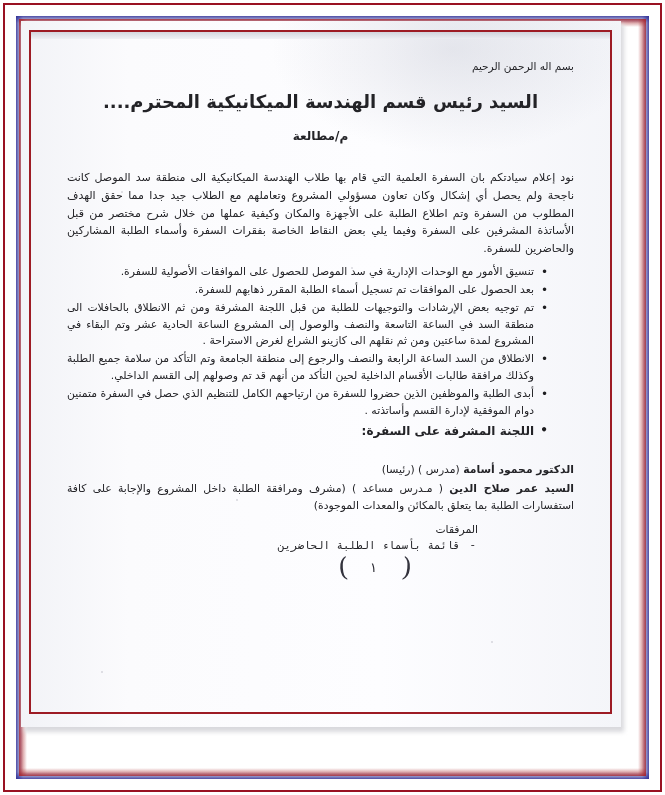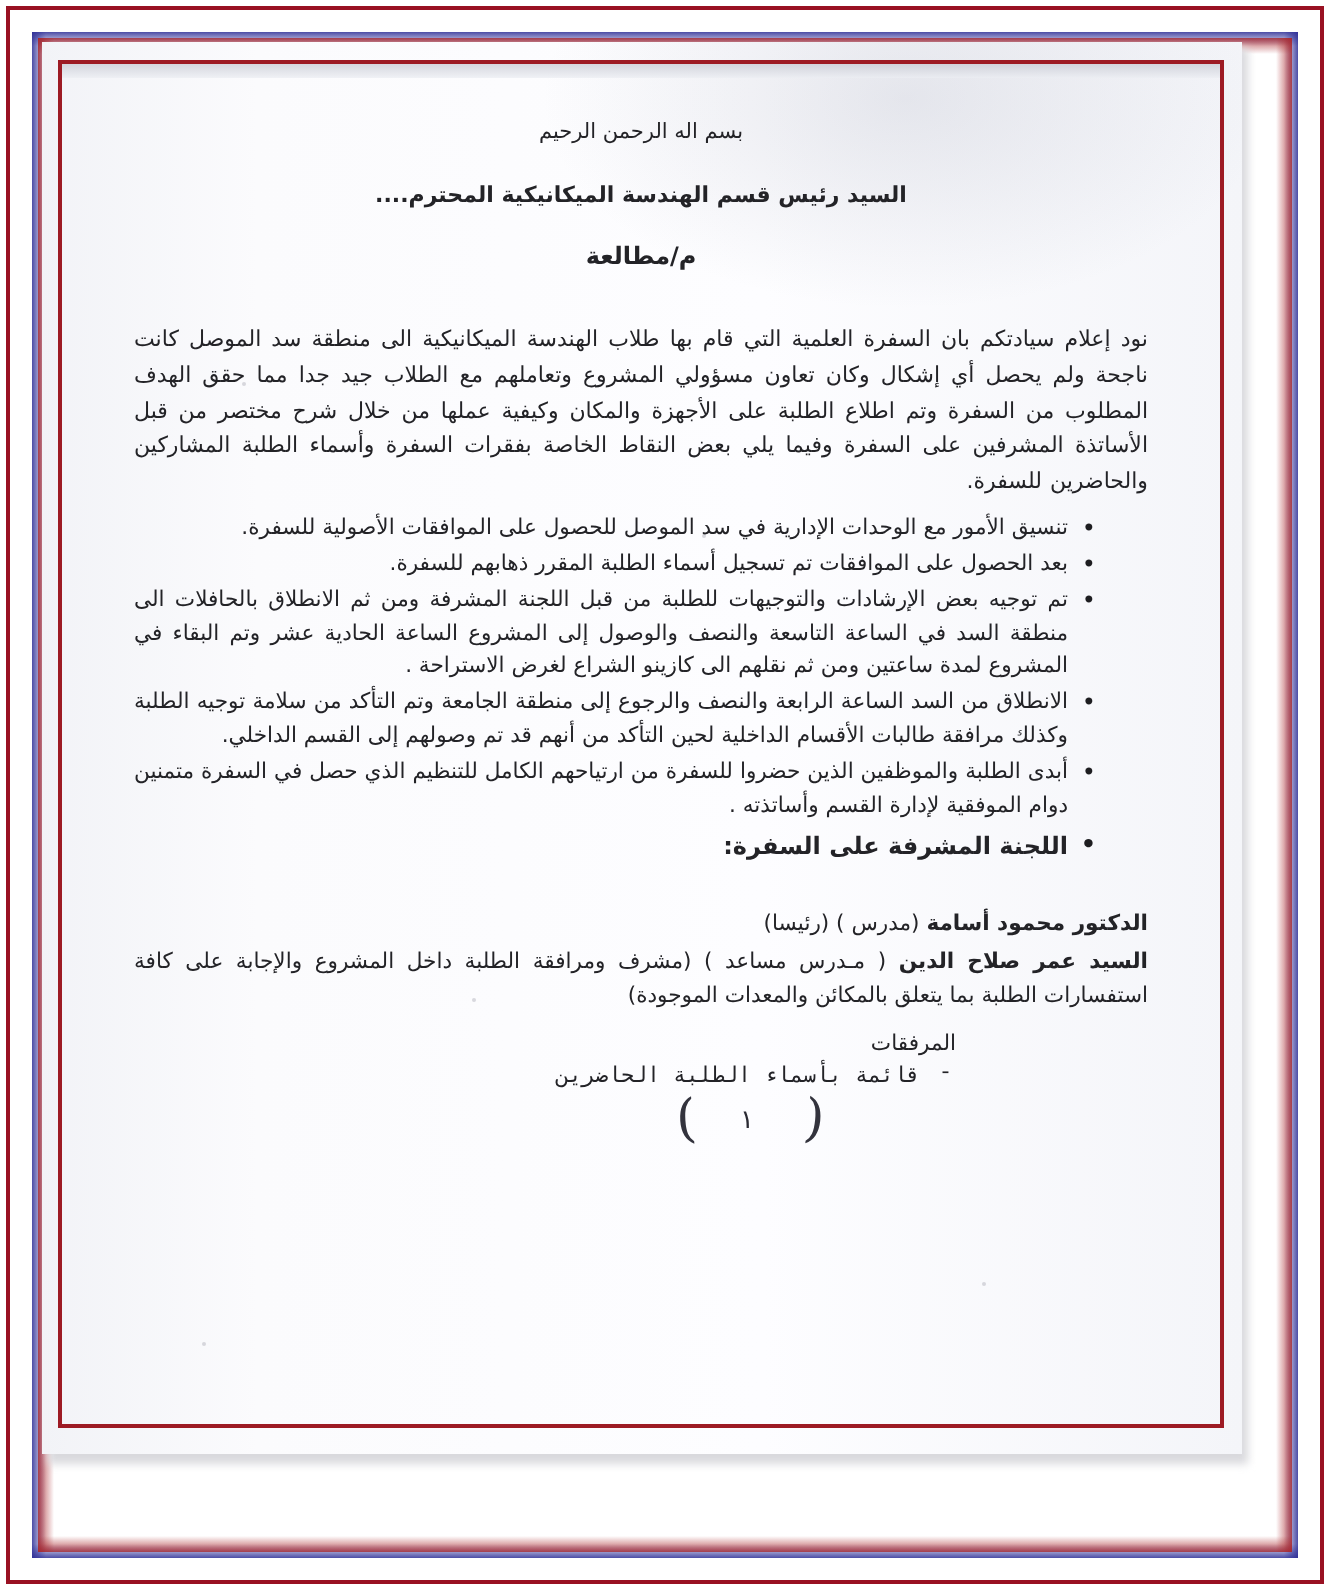--- a/index.html
+++ b/index.html
@@ -106,26 +106,26 @@
     box-sizing: border-box;
     padding: 26px 34px 10px 34px;
     color: #232327;
     font-family: "DejaVu Sans", "Liberation Sans", sans-serif;
     direction: rtl;
     text-align: right;
   }
 
   .basmala {
     font-size: 10.5px;
-    text-align: center;
+    text-align: right;
     margin: 0 0 19px 0;
     letter-spacing: .1px;
   }
   .addressee {
-    font-size: 11px;
+    font-size: 18px;
     font-weight: bold;
     text-align: center;
     margin: 0 0 17px 0;
   }
   .subject {
     font-size: 12px;
     font-weight: bold;
     text-align: center;
     margin: 0 0 26px 0;
   }
@@ -263,21 +263,21 @@
     <p class="basmala">بسم اله الرحمن الرحيم</p>
     <p class="addressee">السيد رئيس قسم الهندسة الميكانيكية المحترم....</p>
     <p class="subject">م/مطالعة</p>
 
     <p class="body-para">نود إعلام سيادتكم بان السفرة العلمية التي قام بها طلاب الهندسة الميكانيكية الى منطقة سد الموصل كانت ناجحة ولم يحصل أي إشكال وكان تعاون مسؤولي المشروع وتعاملهم مع الطلاب جيد جدا مما حقق الهدف المطلوب من السفرة وتم اطلاع الطلبة على الأجهزة والمكان وكيفية عملها من خلال شرح مختصر من قبل الأساتذة المشرفين على السفرة وفيما يلي بعض النقاط الخاصة بفقرات السفرة وأسماء الطلبة المشاركين والحاضرين للسفرة.</p>
 
     <ul class="bullets">
       <li>تنسيق الأمور مع الوحدات الإدارية في سد الموصل للحصول على الموافقات الأصولية للسفرة.</li>
       <li>بعد الحصول على الموافقات تم تسجيل أسماء الطلبة المقرر ذهابهم للسفرة.</li>
       <li>تم توجيه بعض الإرشادات والتوجيهات للطلبة من قبل اللجنة المشرفة ومن ثم الانطلاق بالحافلات الى منطقة السد في الساعة التاسعة والنصف والوصول إلى المشروع الساعة الحادية عشر وتم البقاء في المشروع لمدة ساعتين ومن ثم نقلهم الى كازينو الشراع لغرض الاستراحة .</li>
-      <li>الانطلاق من السد الساعة الرابعة والنصف والرجوع إلى منطقة الجامعة وتم التأكد من سلامة توجيه الطلبة وكذلك مرافقة طالبات الأقسام الداخلية لحين التأكد من أنهم قد تم وصولهم إلى القسم الداخلي.</li>
+      <li>الانطلاق من السد الساعة الرابعة والنصف والرجوع إلى منطقة الجامعة وتم التأكد من سلامة جميع الطلبة وكذلك مرافقة طالبات الأقسام الداخلية لحين التأكد من أنهم قد تم وصولهم إلى القسم الداخلي.</li>
       <li>أبدى الطلبة والموظفين الذين حضروا للسفرة من ارتياحهم الكامل للتنظيم الذي حصل في السفرة متمنين دوام الموفقية لإدارة القسم وأساتذته .</li>
       <li class="strong">اللجنة المشرفة على السفرة:</li>
     </ul>
 
     <div class="committee">
       <p class="member"><span class="nm">الدكتور محمود أسامة</span><span>  (مدرس )   (رئيسا)</span></p>
       <p class="member"><span class="nm">السيد عمر صلاح الدين</span><span> ( مـدرس مساعد )  (مشرف ومرافقة الطلبة داخل المشروع والإجابة على كافة استفسارات الطلبة بما يتعلق بالمكائن والمعدات الموجودة)</span></p>
     </div>
 
     <div class="attach-block">

